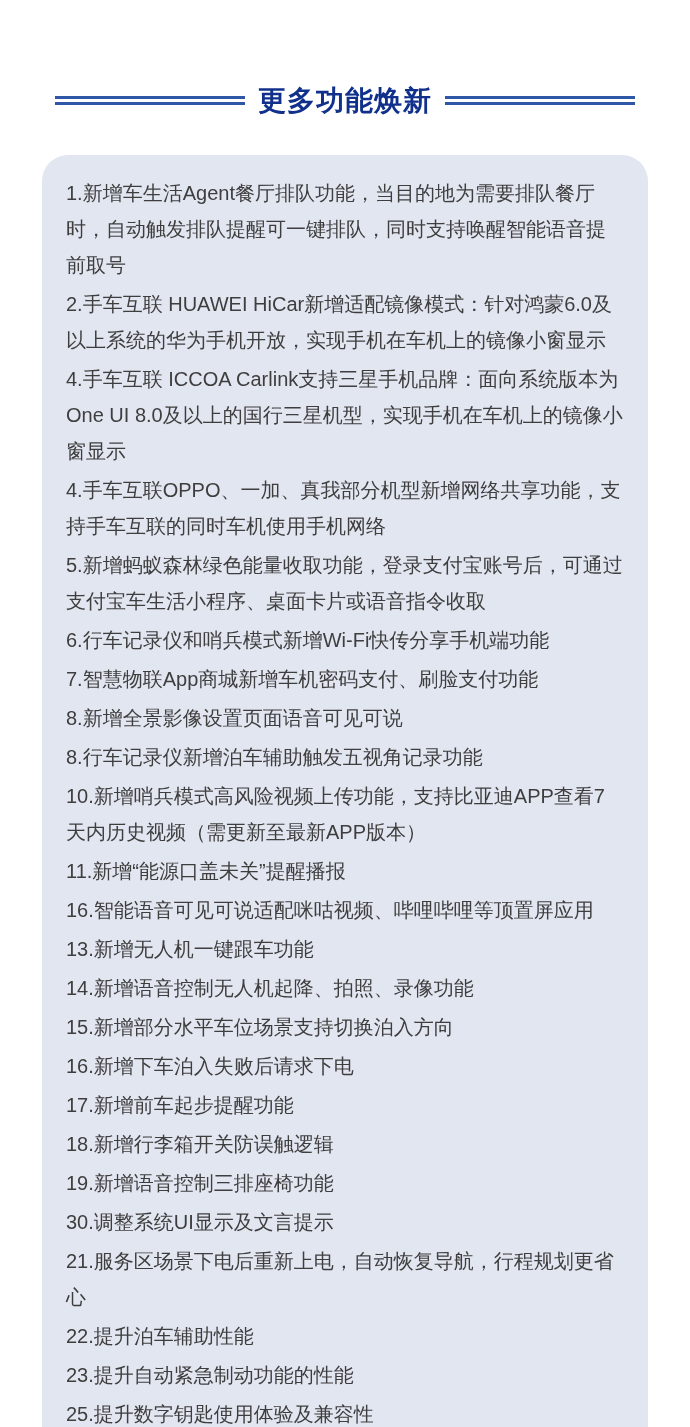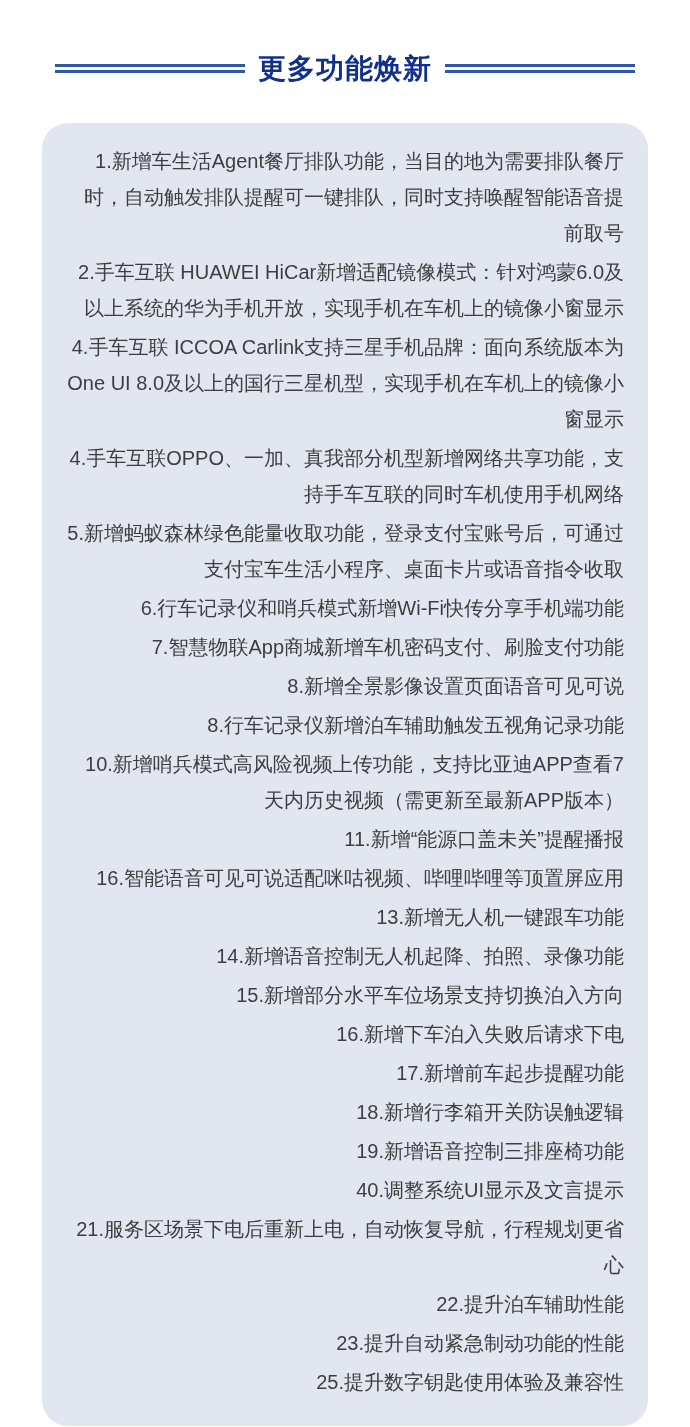--- a/index.html
+++ b/index.html
@@ -24,21 +24,21 @@
     width: 690px;
     min-height: 1427px;
     background: var(--page-bg);
     overflow: hidden;
   }
   .header {
     display: flex;
     align-items: center;
     justify-content: center;
     gap: 13px;
-    padding-top: 52px;
+    padding-top: 84px;
   }
   .rule {
     width: 190px;
     height: 9px;
     border-top: 3px solid var(--rule-color);
     border-bottom: 3px solid var(--rule-color);
     flex: 0 0 auto;
   }
   .title {
     margin: 0;
@@ -53,21 +53,21 @@
     margin: 38px 42px 0 42px;
     background: var(--card-bg);
     border-radius: 26px;
     padding: 20px 24px 26px 24px;
   }
   .card p {
     margin: 0 0 3px 0;
     font-size: 20px;
     line-height: 36px;
     color: var(--body-color);
-    text-align: right;
+    text-align: left;
     word-break: break-word;
   }
   .card p:last-child {
     margin-bottom: 0;
   }
 </style>
 </head>
 <body>
 
 <div class="page">
@@ -92,21 +92,21 @@
         <p>10.新增哨兵模式高风险视频上传功能，支持比亚迪APP查看7天内历史视频（需更新至最新APP版本）</p>
         <p>11.新增“能源口盖未关”提醒播报</p>
         <p>16.智能语音可见可说适配咪咕视频、哔哩哔哩等顶置屏应用</p>
         <p>13.新增无人机一键跟车功能</p>
         <p>14.新增语音控制无人机起降、拍照、录像功能</p>
         <p>15.新增部分水平车位场景支持切换泊入方向</p>
         <p>16.新增下车泊入失败后请求下电</p>
         <p>17.新增前车起步提醒功能</p>
         <p>18.新增行李箱开关防误触逻辑</p>
         <p>19.新增语音控制三排座椅功能</p>
-        <p>40.调整系统UI显示及文言提示</p>
+        <p>30.调整系统UI显示及文言提示</p>
         <p>21.服务区场景下电后重新上电，自动恢复导航，行程规划更省心</p>
         <p>22.提升泊车辅助性能</p>
         <p>23.提升自动紧急制动功能的性能</p>
         <p>25.提升数字钥匙使用体验及兼容性</p>
       </div>
   </div>
 
 </div>
 
 </body></html>

